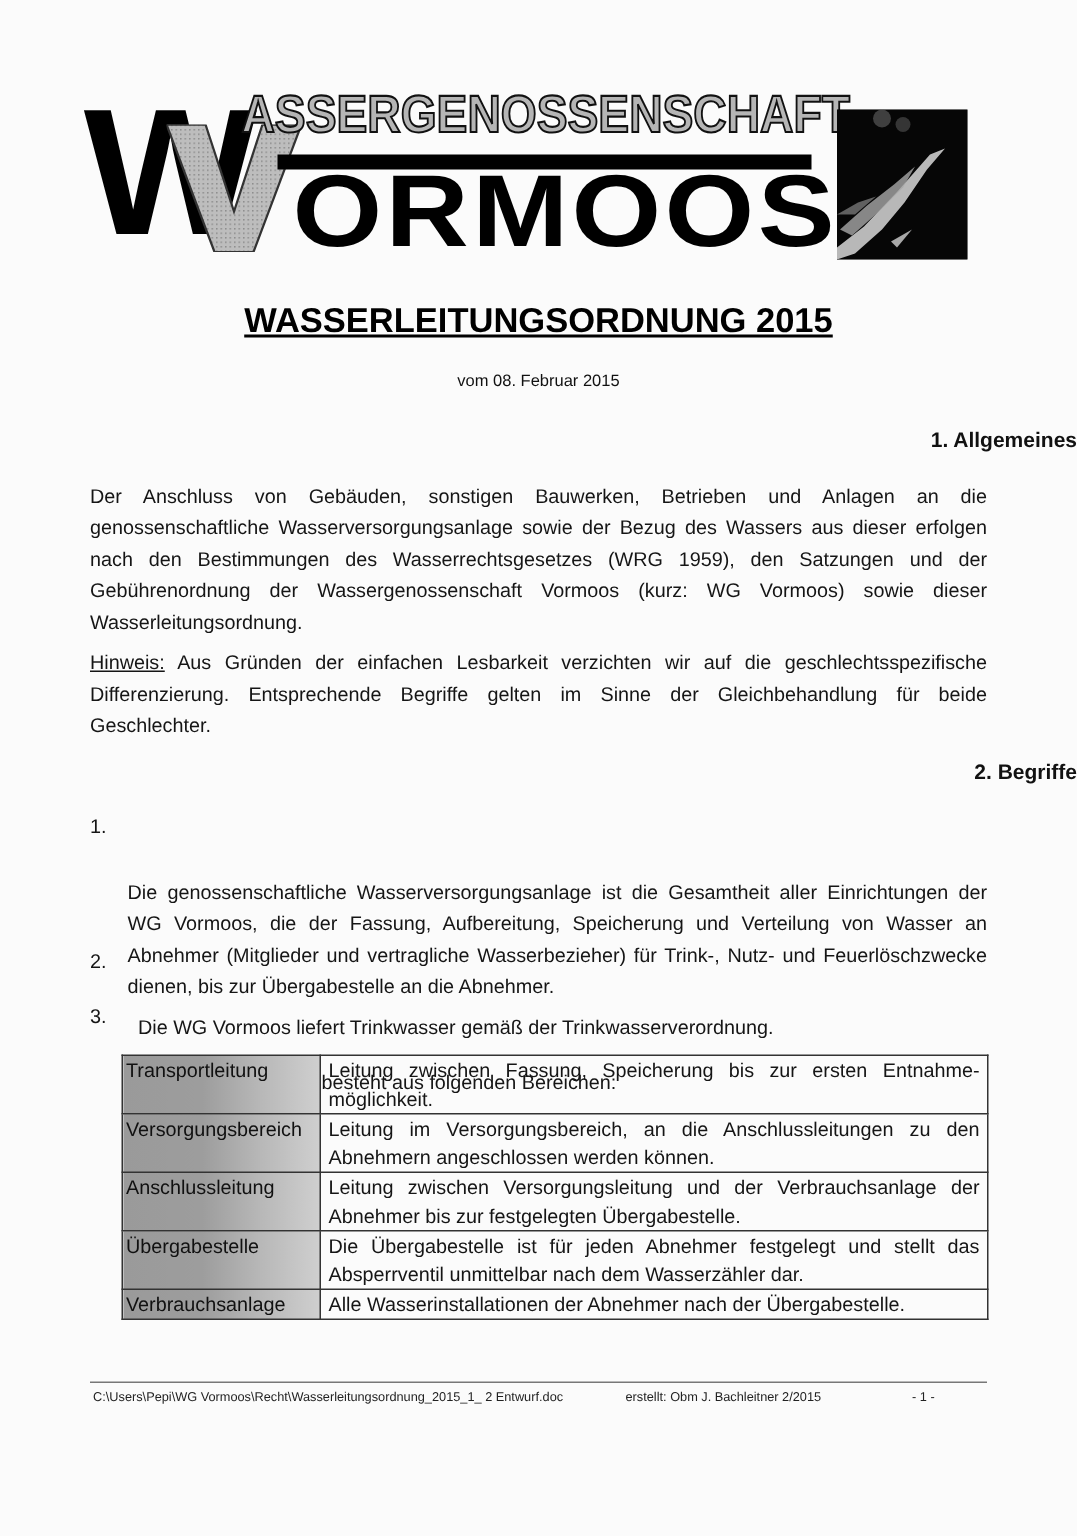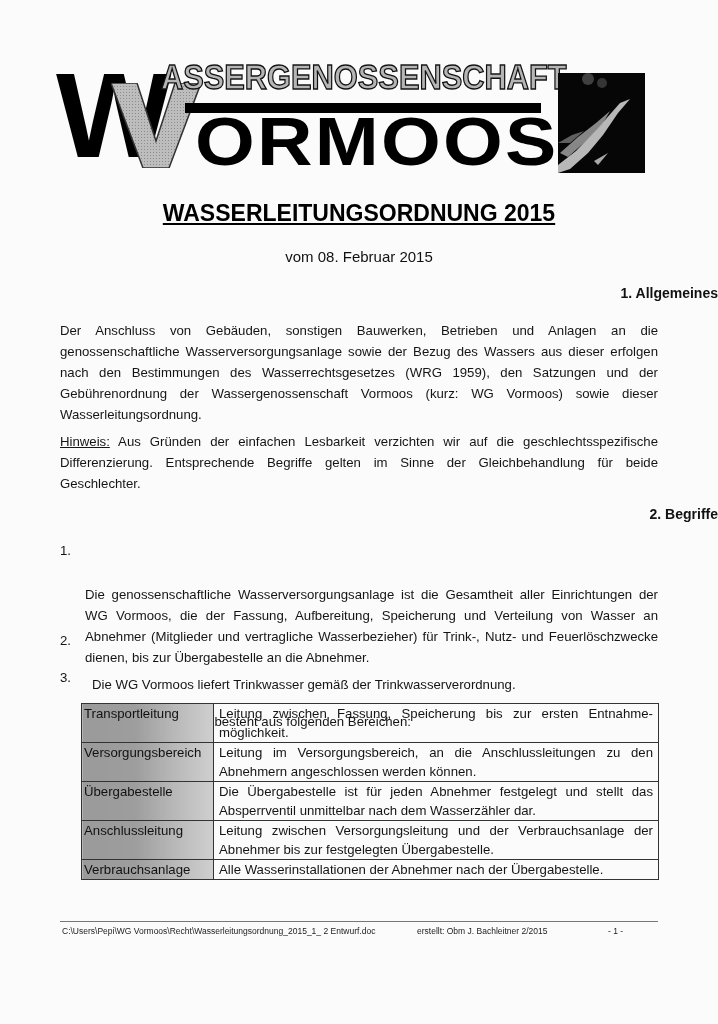--- a/index.html
+++ b/index.html
@@ -34,21 +34,21 @@
   .logo-photo {
     position: absolute; left: 503px; top: 10px; width: 87px; height: 100px; background: #050505;
     overflow: hidden;
   }
 
   
   .title {
     position: absolute; left: 0; width: 718px; top: 200px; text-align: center;
     font-weight: 700; font-size: 23px; letter-spacing: 0px; color: #000; text-decoration: underline;
   }
-  .date { position: absolute; left: 0; width: 718px; top: 248px; text-align: center; font-size: 15px; }
+  .date { position: absolute; left: 0; width: 718px; top: 248px; text-align: center; font-size: 11px; }
   .h1 { position: absolute; left: 0; width: 718px; text-align: right; font-weight: 700; font-size: 14px; }
 
   .para {
     position: absolute; left: 60px; width: 598px; font-size: 13.2px; line-height: 21px;
     text-align: justify; color: #151515;
   }
   .para u { text-decoration: underline; }
 
   .list-item { position: absolute; left: 60px; width: 598px; font-size: 13.2px; line-height: 21px; color: #151515; }
   .list-num { position: absolute; left: 0; top: 0; }
@@ -134,26 +134,26 @@
     <tbody>
       <tr>
         <td class="term">Transportleitung</td>
         <td class="def">Leitung zwischen Fassung, Speicherung bis zur ersten Entnahme-möglichkeit.</td>
       </tr>
       <tr>
         <td class="term">Versorgungsbereich</td>
         <td class="def">Leitung im Versorgungsbereich, an die Anschlussleitungen zu den Abnehmern angeschlossen werden können.</td>
       </tr>
       <tr>
+        <td class="term">Anschlussleitung</td>
+        <td class="def">Leitung zwischen Versorgungsleitung und der Verbrauchsanlage der Abnehmer bis zur festgelegten Übergabestelle.</td>
+      </tr>
+      <tr>
         <td class="term">Übergabestelle</td>
         <td class="def">Die Übergabestelle ist für jeden Abnehmer festgelegt und stellt das Absperrventil unmittelbar nach dem Wasserzähler dar.</td>
-      </tr>
-      <tr>
-        <td class="term">Anschlussleitung</td>
-        <td class="def">Leitung zwischen Versorgungsleitung und der Verbrauchsanlage der Abnehmer bis zur festgelegten Übergabestelle.</td>
       </tr>
       <tr>
         <td class="term">Verbrauchsanlage</td>
         <td class="def">Alle Wasserinstallationen der Abnehmer nach der Übergabestelle.</td>
       </tr>
     </tbody>
   </table>
 
   <div class="footer-line"></div>
   <div class="footer" style="left:62px">C:\Users\Pepi\WG Vormoos\Recht\Wasserleitungsordnung_2015_1_ 2 Entwurf.doc</div>

